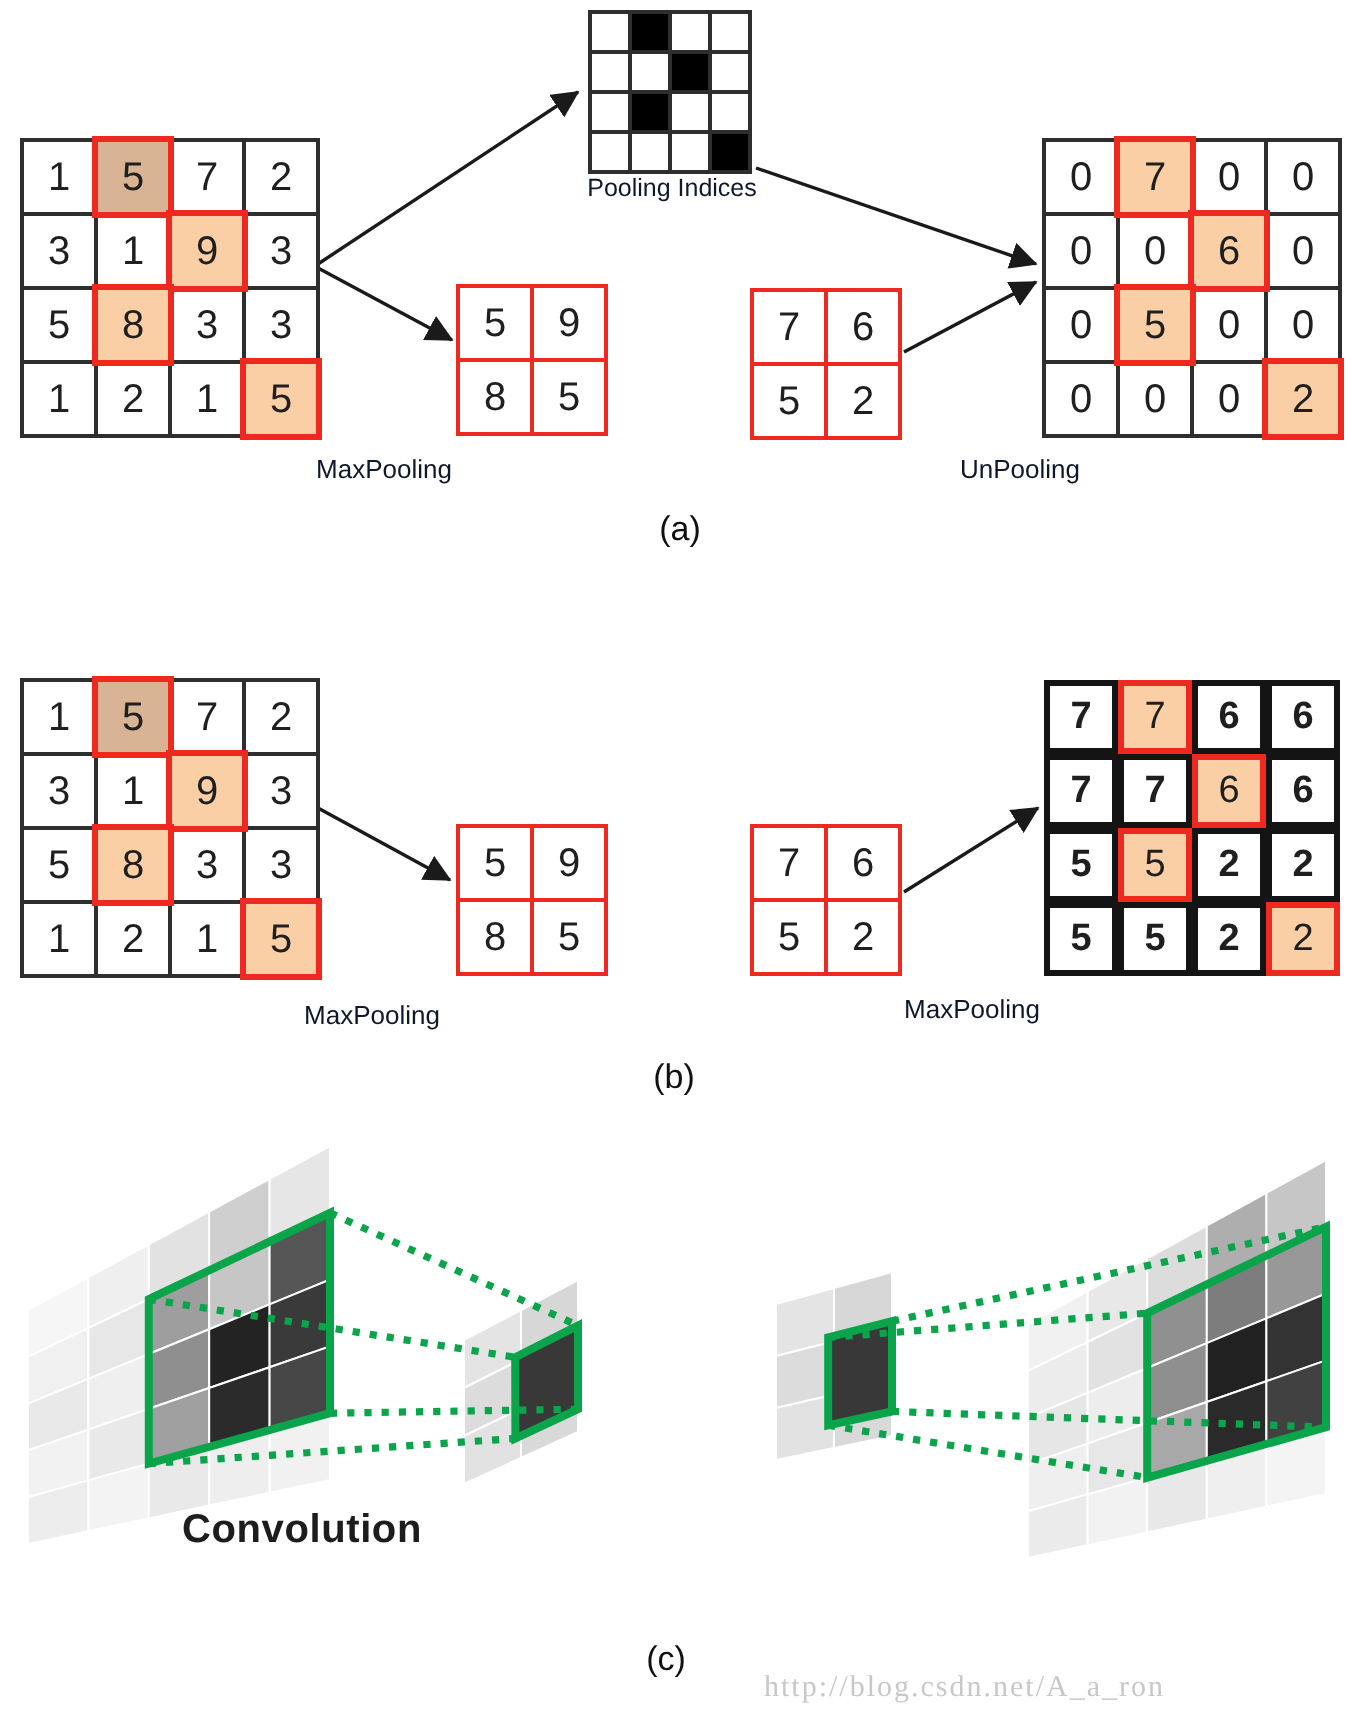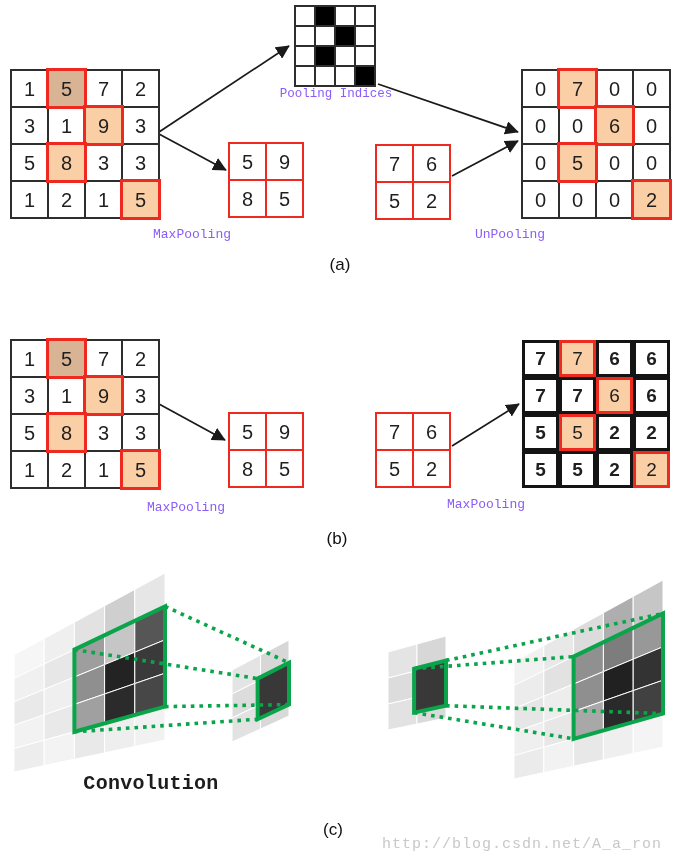--- a/index.html
+++ b/index.html
@@ -8,34 +8,34 @@
   svg.overlay{position:absolute;left:0;top:0;}
   .grid{position:absolute;display:grid;}
   .grid.dark{background:#2e2e2e;padding:2px;gap:2px;}
   .grid.red{padding:2px;gap:2px;}
   .cell{display:flex;align-items:center;justify-content:center;background:#fff;
         font-size:20px;color:#1f1f1f;line-height:1;}
   .grid.dark .cell.hl{box-shadow:0 0 0 3px var(--red);position:relative;z-index:1;}
   .grid.boldg{gap:0;}
   .grid.boldg .cell{border:3px solid #141414;box-sizing:border-box;font-weight:bold;font-size:19px;}
   .grid.boldg .cell.hl{border-color:var(--red);font-weight:normal;position:relative;z-index:1;}
-  .lbl{position:absolute;transform:translateX(-50%);font-size:13px;color:#8b5cf6;white-space:nowrap;font-family:Liberation Mono, monospace;}
+  .lbl{position:absolute;transform:translateX(-50%);font-size:13px;color:#0f172a;white-space:nowrap;}
   .cap{position:absolute;transform:translateX(-50%);font-size:17px;color:#101010;white-space:nowrap;}
   .biglbl{position:absolute;transform:translateX(-50%);font-weight:bold;font-size:20px;
           color:#1d1d1d;white-space:nowrap;letter-spacing:.3px;}
-  .wm{position:absolute;font-family:Liberation Mono, monospace;font-size:15px;
+  .wm{position:absolute;font-family:Liberation Serif, serif;font-size:15px;
       color:#c8c8c8;letter-spacing:1px;white-space:nowrap;}
   #lbl-indices{left:336px;top:87px;font-size:12.5px;}
   #lbl-a-max{left:192px;top:227px;}
   #lbl-a-unpool{left:510px;top:227px;}
   #cap-a{left:340px;top:255px;}
   #lbl-b-max{left:186px;top:500px;}
   #lbl-b-unsample{left:486px;top:497px;}
   #cap-b{left:337px;top:529px;}
-  #lbl-conv{left:151px;top:772px;font-family:Liberation Mono, monospace;}
+  #lbl-conv{left:151px;top:754px;}
   #lbl-deconv{left:532px;top:775px;}
   #cap-c{left:333px;top:820px;}
   .wm{left:382px;top:836px;}
 </style>
 </head>
 <body>
 
 <div class="page" id="page">
   <svg class="overlay" id="overlay" width="674" height="863" viewBox="0 0 674 863">
       <defs>

